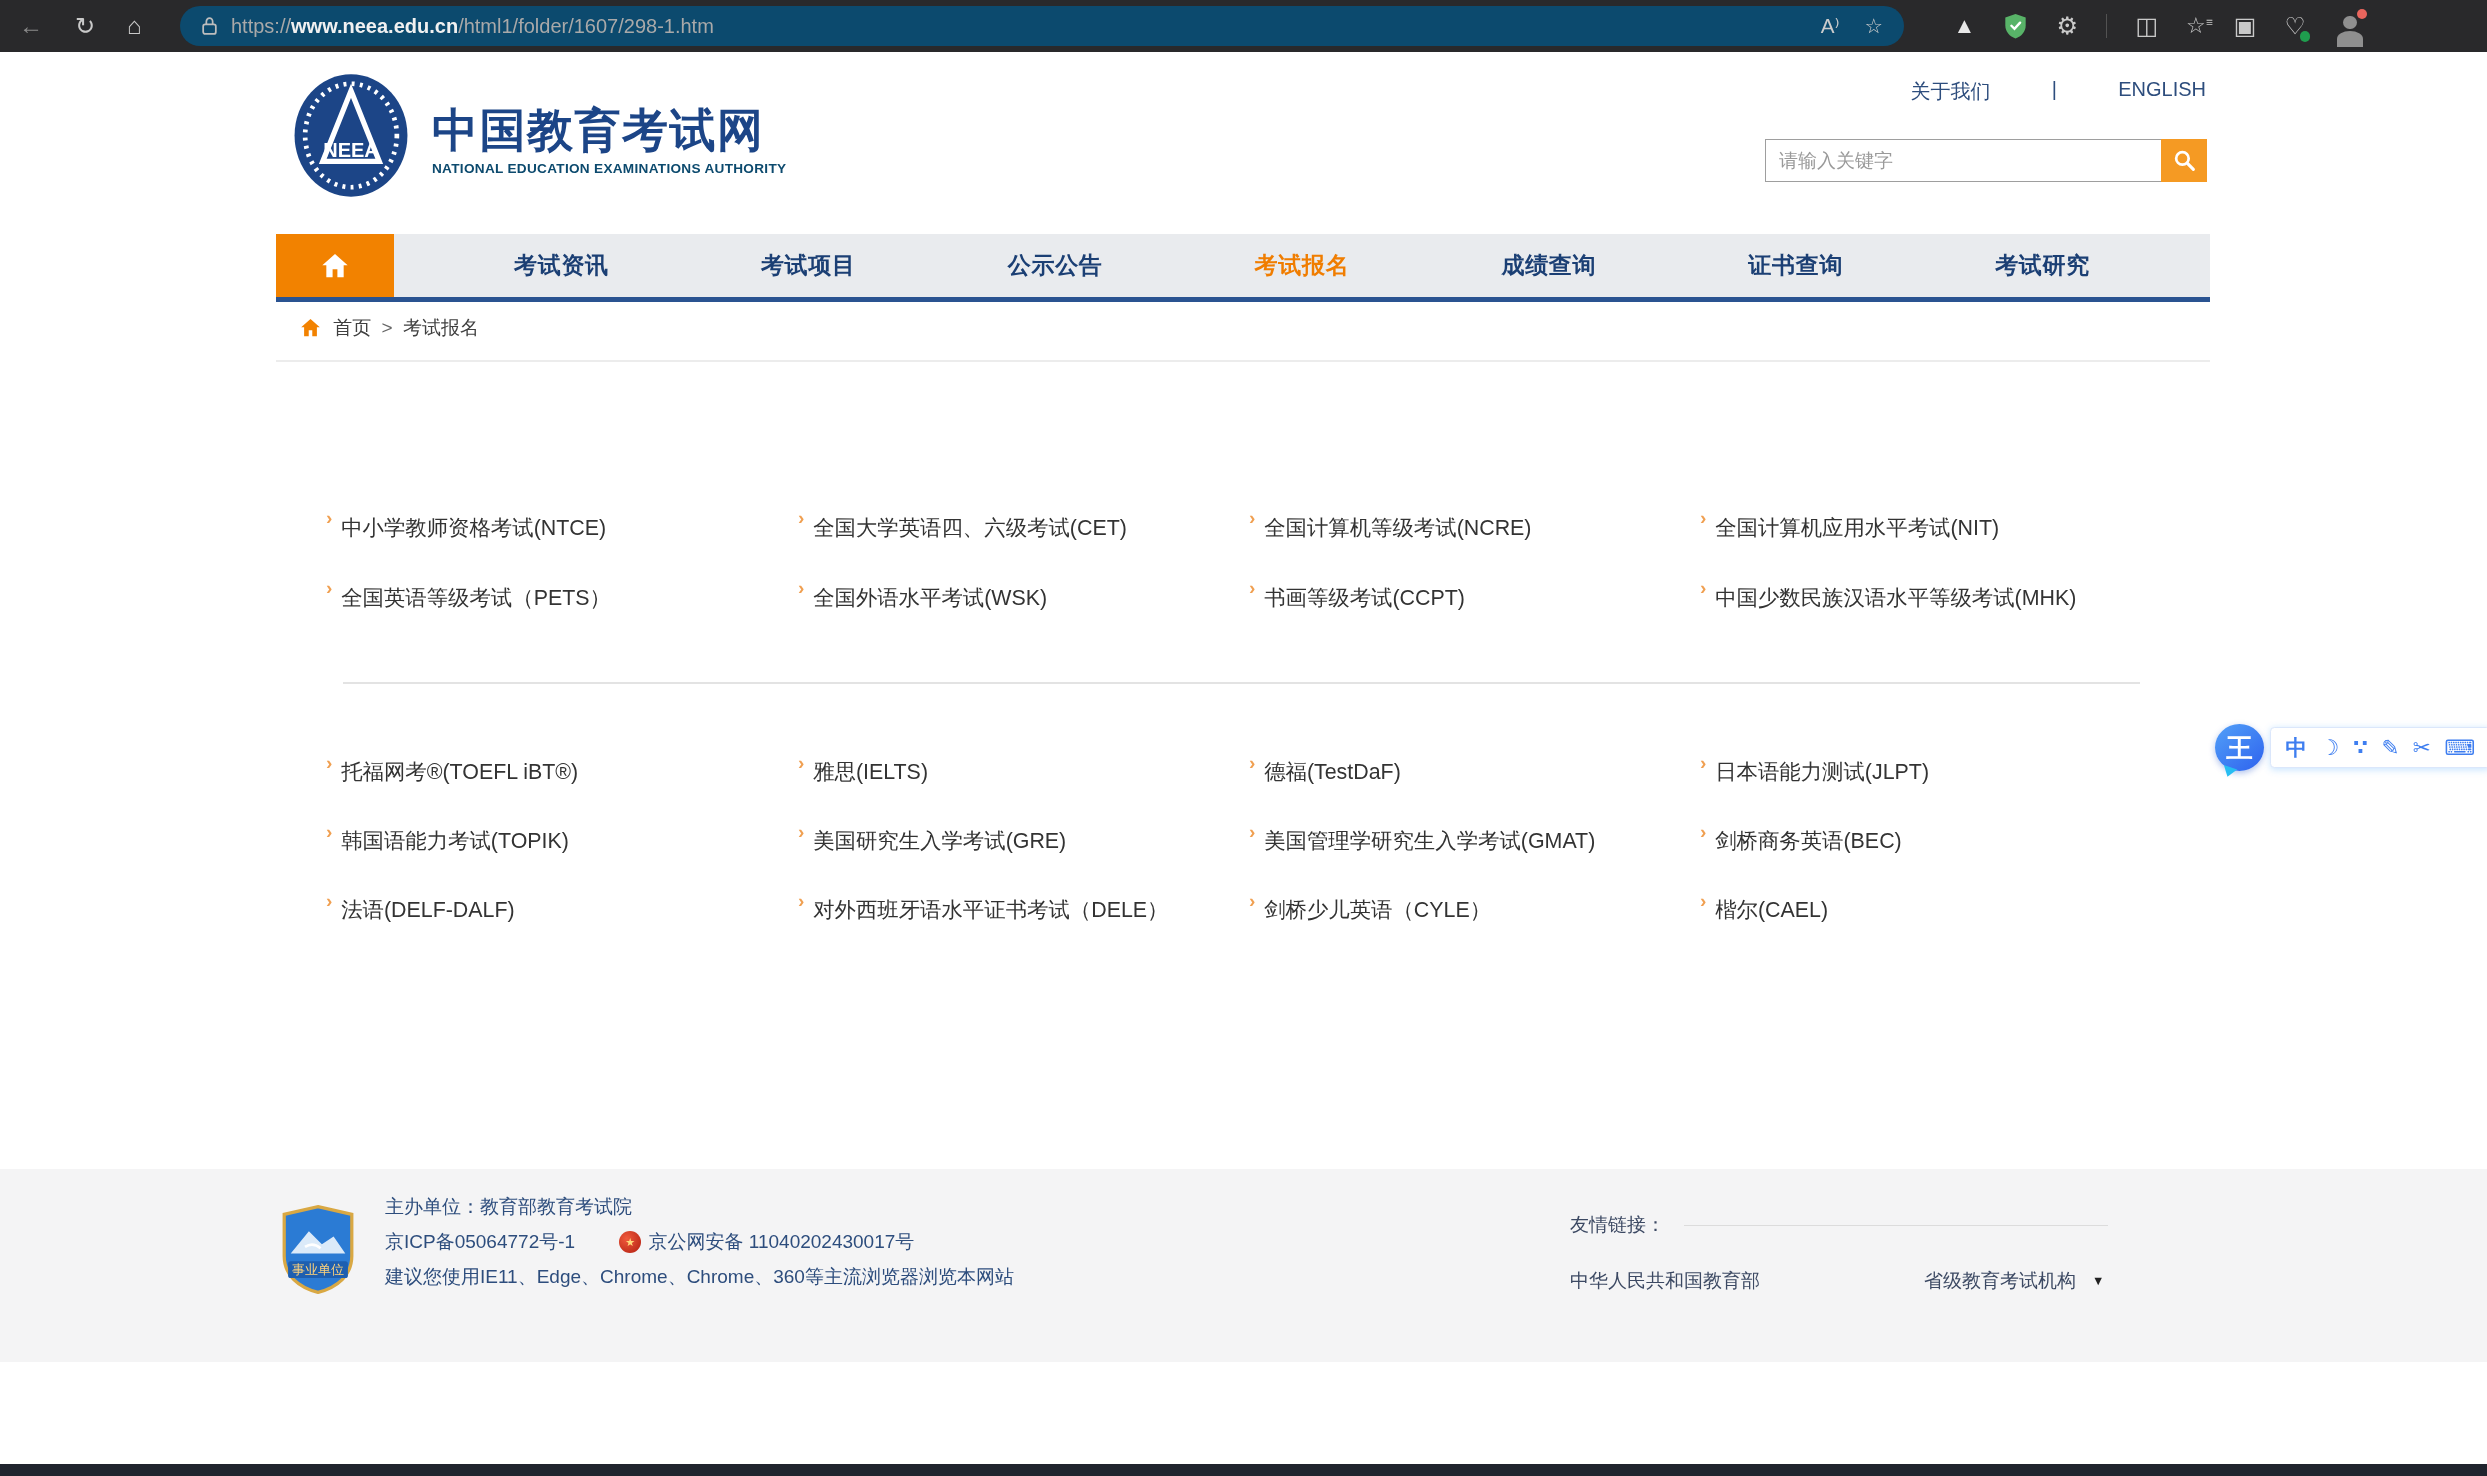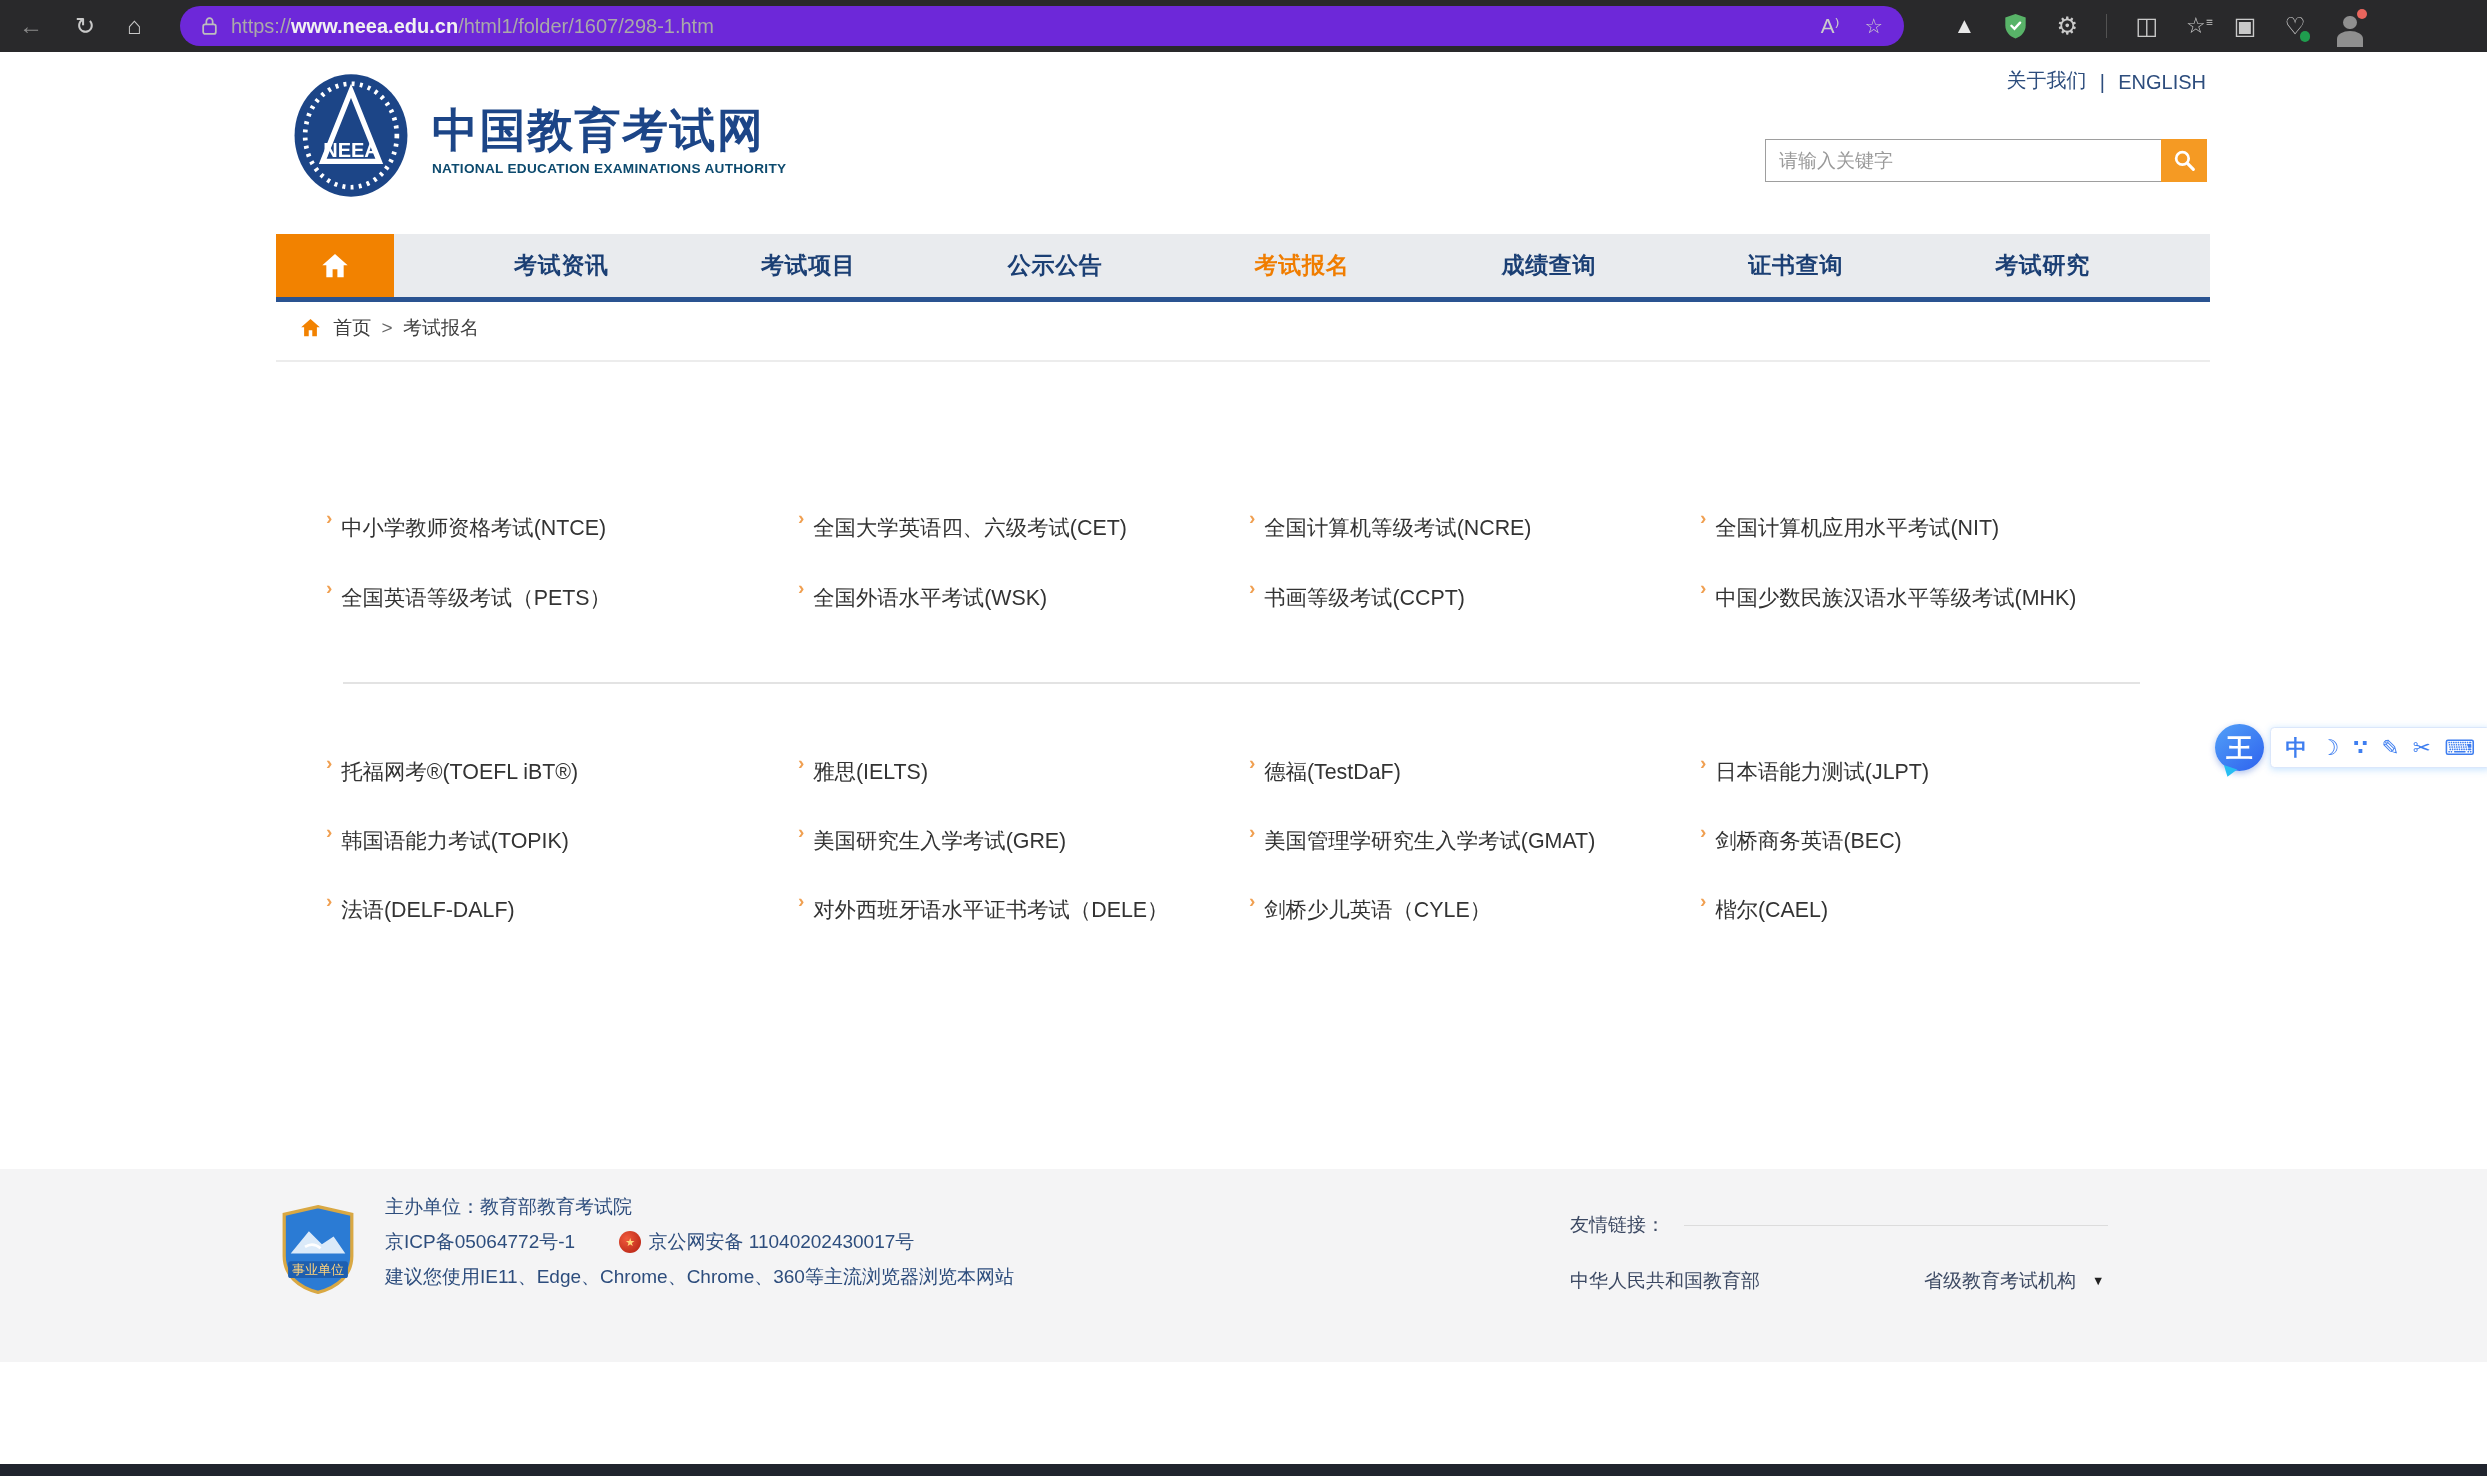--- a/index.html
+++ b/index.html
@@ -10,21 +10,21 @@
 
   
   .browser-bar {
     position:absolute; top:0; left:0; width:100%; height:52px; background:#29292b;
     display:flex; align-items:center; padding:0 19px; box-sizing:border-box;
   }
   .bicon { color:#c9c9c9; font-size:24px; line-height:1; cursor:pointer; flex:0 0 auto; }
   .bicon.dim { color:#8b8b8b; }
   .bicon + .bicon { margin-left:32px; }
   .addr {
-    margin-left:38px; width:1724px; height:40px; background:#6d28d9; border-radius:20px;
+    margin-left:38px; width:1724px; height:40px; background:#0c4a6e; border-radius:20px;
     display:flex; align-items:center; padding:0 20.6px; box-sizing:border-box;
   }
   .addr .url { font-size:20px; color:#a9a9a9; margin-left:11.8px; white-space:nowrap; }
   .addr .domain { color:#f1f1f1; font-weight:bold; }
   .addr-spacer { flex:1; }
   .pill-icon { color:#cccccc; font-size:20.6px; margin-left:25px; cursor:pointer; }
   .right-icons { display:flex; align-items:center; margin-left:22px; }
   .right-icons > * { margin-left:28px; flex:0 0 auto; }
   .tri-icon { color:#e8e8e8; font-size:22px; cursor:pointer; }
   .shield-svg { width:25px; height:26.5px; cursor:pointer; }
@@ -38,21 +38,21 @@
   .avatar::before { content:""; position:absolute; left:9.6px; top:5.9px; width:13.3px; height:13.3px; border-radius:50%; background:#8f8f8f; }
   .avatar::after { content:""; position:absolute; left:2.9px; top:20.6px; width:26.5px; height:16px; border-radius:50% 50% 0 0; background:#8f8f8f; }
   .avatar-wrap .rdot { position:absolute; right:-1.5px; top:-1.5px; width:10.3px; height:10.3px; border-radius:50%; background:#e9655d; }
 
   
   .logo { position:absolute; left:292px; top:72px; display:flex; cursor:pointer; }
   .emblem-svg { width:118px; height:127px; }
   .logo-text { margin-left:22px; margin-top:35px; }
   .site-name { font-size:46px; font-weight:bold; color:#1c4587; letter-spacing:1.5px; line-height:46px; white-space:nowrap; }
   .site-sub { font-size:13.6px; font-weight:bold; color:#0c4a6e; margin-top:8px; letter-spacing:0.3px; white-space:nowrap; }
-  .top-links { position:absolute; top:67px; right:281px; font-size:20px; color:#2d4d7d; display:flex; align-items:flex-end; }
+  .top-links { position:absolute; top:78px; right:281px; font-size:20px; color:#2d4d7d; display:flex; align-items:flex-start;gap:48px; }
   .top-links .tlink { cursor:pointer; }
   .top-links .tsep { margin:0 13.3px; color:#2d4d7d; }
   .search { position:absolute; top:139px; left:1765px; display:flex; }
   .search input {
     width:396px; height:43px; border:0.7px solid #9e9e9e; box-sizing:border-box; padding:0 13px;
     font-size:19px; color:#333; outline:none; font-family:inherit; border-right:none; background:#fff;
   }
   .search input::placeholder { color:#9a9a9a; }
   .search button { width:46px; height:43px; background:#f59a23; border:none; display:flex; align-items:center; justify-content:center; cursor:pointer; }
 

